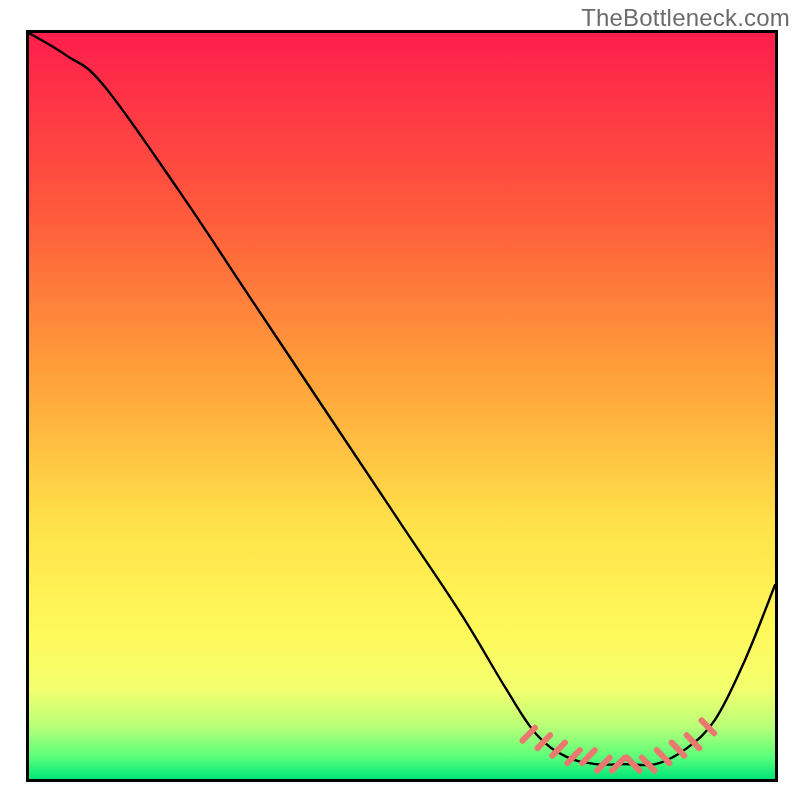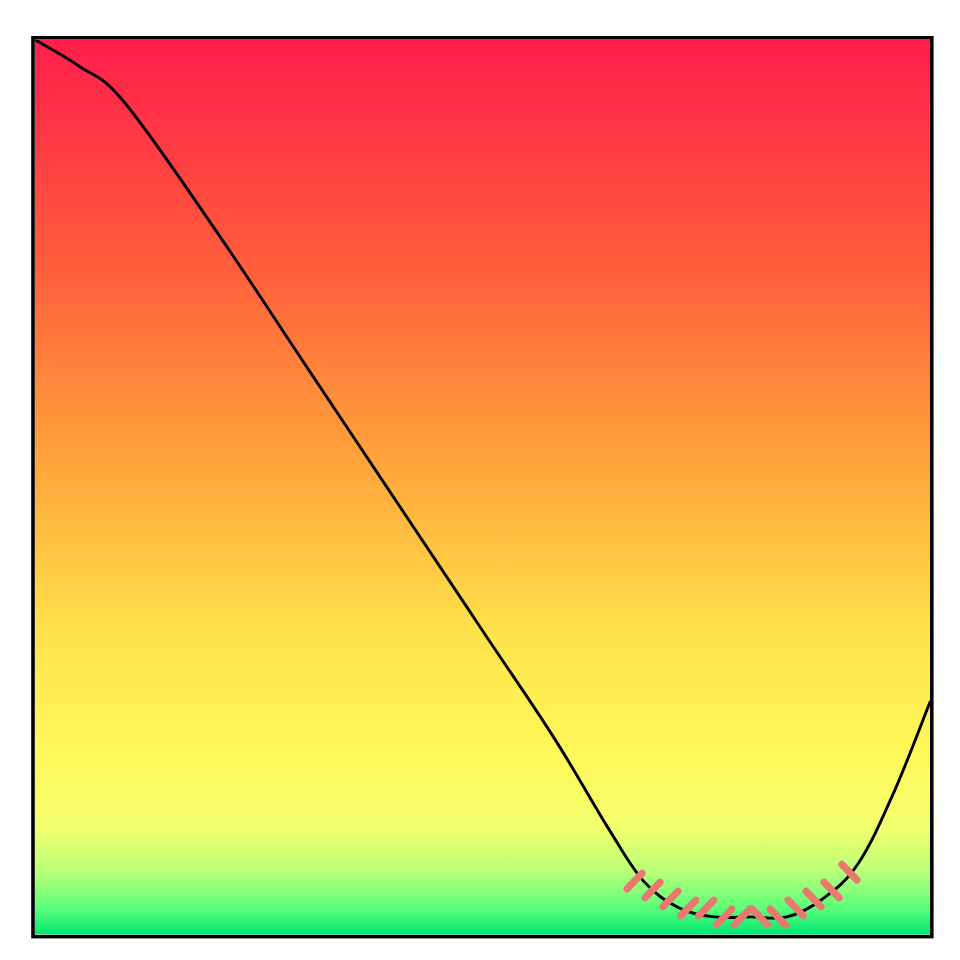--- a/index.html
+++ b/index.html
@@ -28,20 +28,21 @@
     height: 752px;
     border: 3px solid #000;
     overflow: hidden;
   }
   svg { display: block; }
 </style>
 </head>
 <body>
 
 <div class="container">
+  <div class="watermark">TheBottleneck.com</div>
   <div class="plot-frame">
     <svg id="plot-svg" width="746" height="746" viewBox="0 0 746 746">
       <defs>
         <linearGradient id="bg-grad" x1="0" y1="0" x2="0" y2="1">
             <stop offset="0%" stop-color="#ff1e4c"></stop>
             <stop offset="24%" stop-color="#ff5a3c"></stop>
             <stop offset="46%" stop-color="#ffa13a"></stop>
             <stop offset="66%" stop-color="#ffe24a"></stop>
             <stop offset="80%" stop-color="#fff95a"></stop>
             <stop offset="88%" stop-color="#f3ff6e"></stop>

